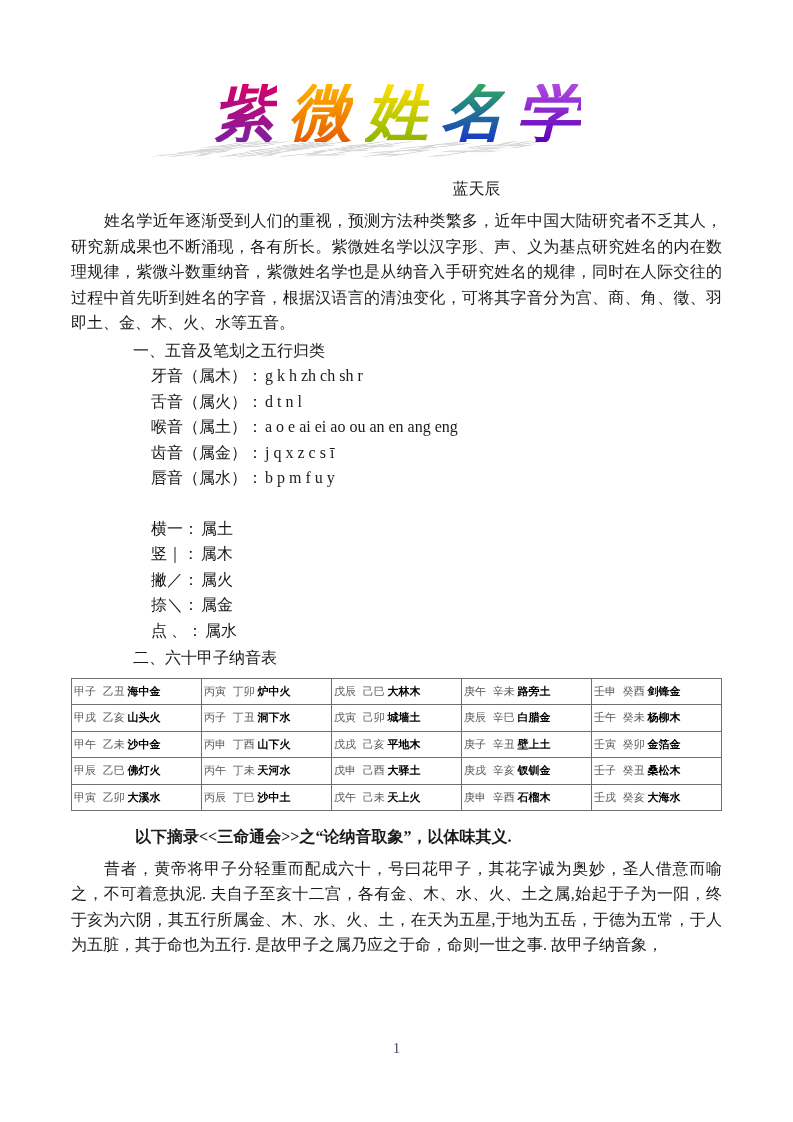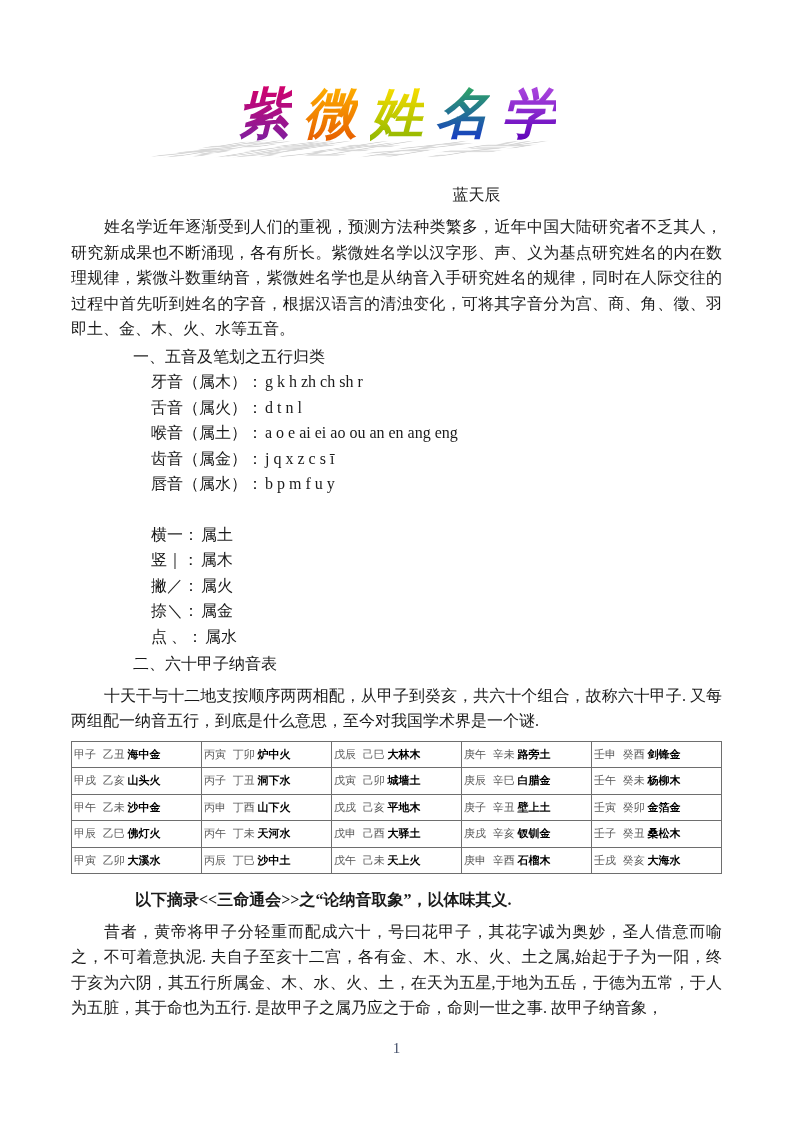--- a/index.html
+++ b/index.html
@@ -23,21 +23,21 @@
     margin-top: 84px;
     height: 92px;
     text-align: center;
   }
   .title-main {
     position: relative;
     z-index: 2;
     font-family: "DejaVu Serif", serif;
     font-weight: bold;
     font-style: italic;
-    font-size: 54px;
+    font-size: 64px;
     line-height: 58px;
     white-space: nowrap;
   }
   .tchar {
     display: inline-block;
     margin: 0 6px;
     color: var(--c2, #555);
     background-image: linear-gradient(180deg, var(--c1), var(--c2));
   }
   @supports ((-webkit-background-clip: text) or (background-clip: text)) {
@@ -57,21 +57,21 @@
     line-height: 58px;
     white-space: nowrap;
     transform: scaleY(0.3) skewX(-58deg);
     transform-origin: 50% 0;
     filter: blur(1.2px);
     opacity: 0.55;
   }
   .tchar-sh { display: inline-block; margin: 0 6px; }
 
   
-  .author { text-align: center; margin-top: 6px; height: 26px; }
+  .author { text-align: center; margin-top: 0; height: 26px; }
   .author span { position: relative; left: 80px; }
 
   
   p.para { margin: 6px 0 0 0; text-indent: 33px; text-align: justify; }
   .heading { margin-top: 2px; padding-left: 62px; }
   .list { padding-left: 80px; }
   .list-item { height: 25.5px; }
   .list-val { padding-left: 2px; text-align: center; }
   .stroke-list { margin-top: 25px; }
 
@@ -135,21 +135,20 @@
     <div class="list stroke-list" id="stroke-list">
         <div class="list-item"><span>横一：</span><span class="list-val">属土</span></div>
         <div class="list-item"><span>竖｜：</span><span class="list-val">属木</span></div>
         <div class="list-item"><span>撇／：</span><span class="list-val">属火</span></div>
         <div class="list-item"><span>捺＼：</span><span class="list-val">属金</span></div>
         <div class="list-item"><span>点 、：</span><span class="list-val">属水</span></div>
       </div>
 
     <div class="heading">二、六十甲子纳音表</div>
 
-    <p class="para">十天干与十二地支按顺序两两相配，从甲子到癸亥，共六十个组合，故称六十甲子. 又每两组配一纳音五行，到底是什么意思，至今对我国学术界是一个谜.</p>
 
     <table class="nayin">
       <tbody id="nayin-tbody">
           <tr>
             <td><span class="pair">甲子 乙丑</span> <span class="nayin">海中金</span></td>
             <td><span class="pair">丙寅 丁卯</span> <span class="nayin">炉中火</span></td>
             <td><span class="pair">戊辰 己巳</span> <span class="nayin">大林木</span></td>
             <td><span class="pair">庚午 辛未</span> <span class="nayin">路旁土</span></td>
             <td><span class="pair">壬申 癸酉</span> <span class="nayin">剑锋金</span></td>
           </tr>

